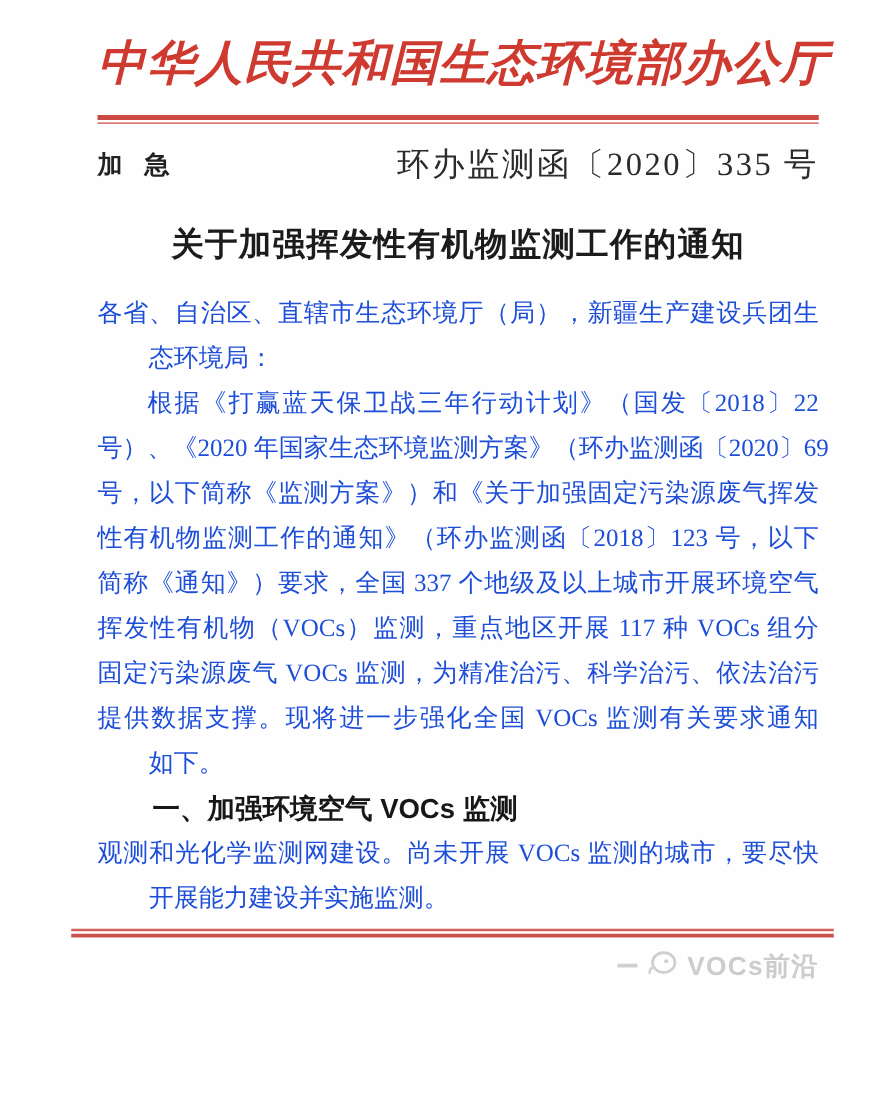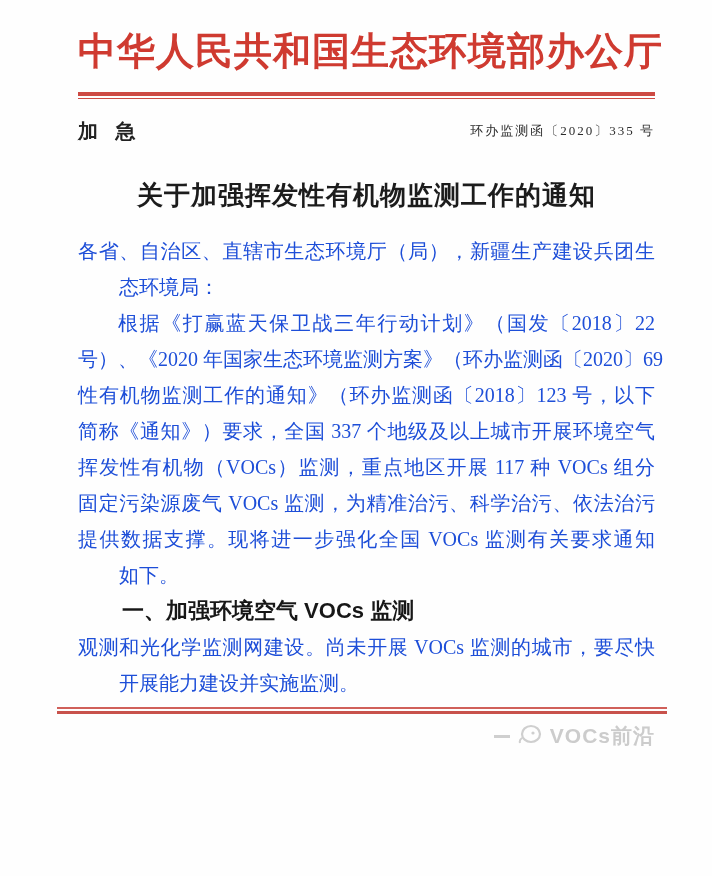--- a/index.html
+++ b/index.html
@@ -15,20 +15,21 @@
     color:#2e2e2e;
   }
   .letterhead{
     text-align:center;
     font-size:38px;
     font-weight:bold;
     letter-spacing:1px;
     line-height:54px;
     color:#cf3a30;
     white-space:nowrap;
+    font-style:italic;
   }
   .rule-header{
     margin-top:14px;
     height:7px;
     border-top:4px solid #cd4a43;
     border-bottom:1px solid #cd4a43;
     box-sizing:border-box;
   }
   .meta-row{
     margin-top:18px;
@@ -38,21 +39,21 @@
     align-items:center;
   }
   .urgent{
     font-family:"Liberation Sans","DejaVu Sans",sans-serif;
     font-weight:bold;
     font-size:20px;
     letter-spacing:6px;
     color:#222;
   }
   .docnum{
-    font-size:13px;
+    font-size:26px;
     letter-spacing:2px;
     color:#2b2b2b;
   }
   .doc-title{
     margin:32px 0 0 0;
     text-align:center;
     font-size:26px;
     font-weight:bold;
     letter-spacing:1px;
     color:#1c1c1c;
@@ -131,20 +132,21 @@
 
   <h1 class="doc-title">关于加强挥发性有机物监测工作的通知</h1>
 
   <div class="body-block">
 
     <div class="line">各省、自治区、直辖市生态环境厅（局），新疆生产建设兵团生</div>
     <div class="line lastline">态环境局：</div>
 
     <div class="line indent">根据《打赢蓝天保卫战三年行动计划》（国发〔2018〕22</div>
     <div class="line">号）、《2020 年国家生态环境监测方案》（环办监测函〔2020〕69</div>
+    <div class="line">号，以下简称《监测方案》）和《关于加强固定污染源废气挥发</div>
     <div class="line">性有机物监测工作的通知》（环办监测函〔2018〕123 号，以下</div>
     <div class="line">简称《通知》）要求，全国 337 个地级及以上城市开展环境空气</div>
     <div class="line">挥发性有机物（VOCs）监测，重点地区开展 117 种 VOCs 组分</div>
     <div class="line">固定污染源废气 VOCs 监测，为精准治污、科学治污、依法治污</div>
     <div class="line">提供数据支撑。现将进一步强化全国 VOCs 监测有关要求通知</div>
     <div class="line lastline">如下。</div>
 
     <div class="section-heading">一、加强环境空气 VOCs 监测</div>
 
     <div class="line">观测和光化学监测网建设。尚未开展 VOCs 监测的城市，要尽快</div>

